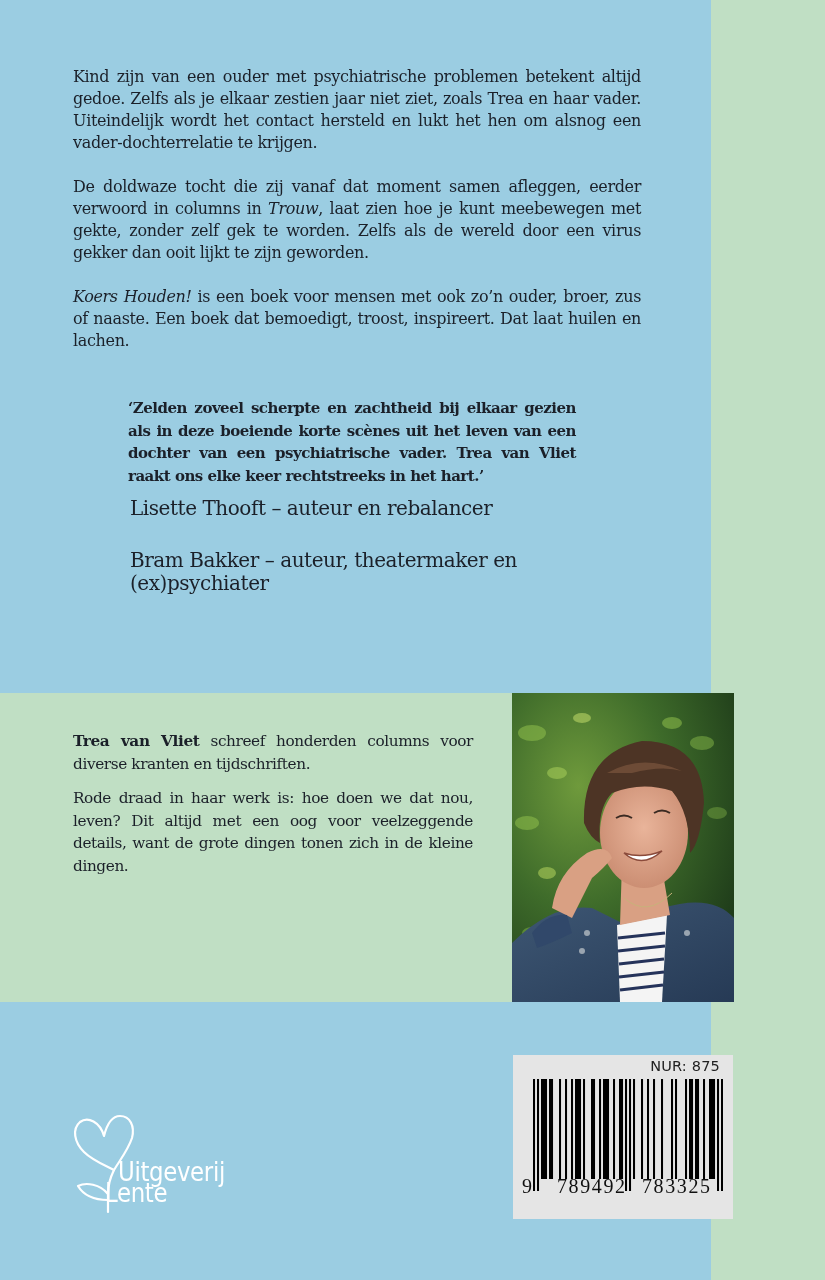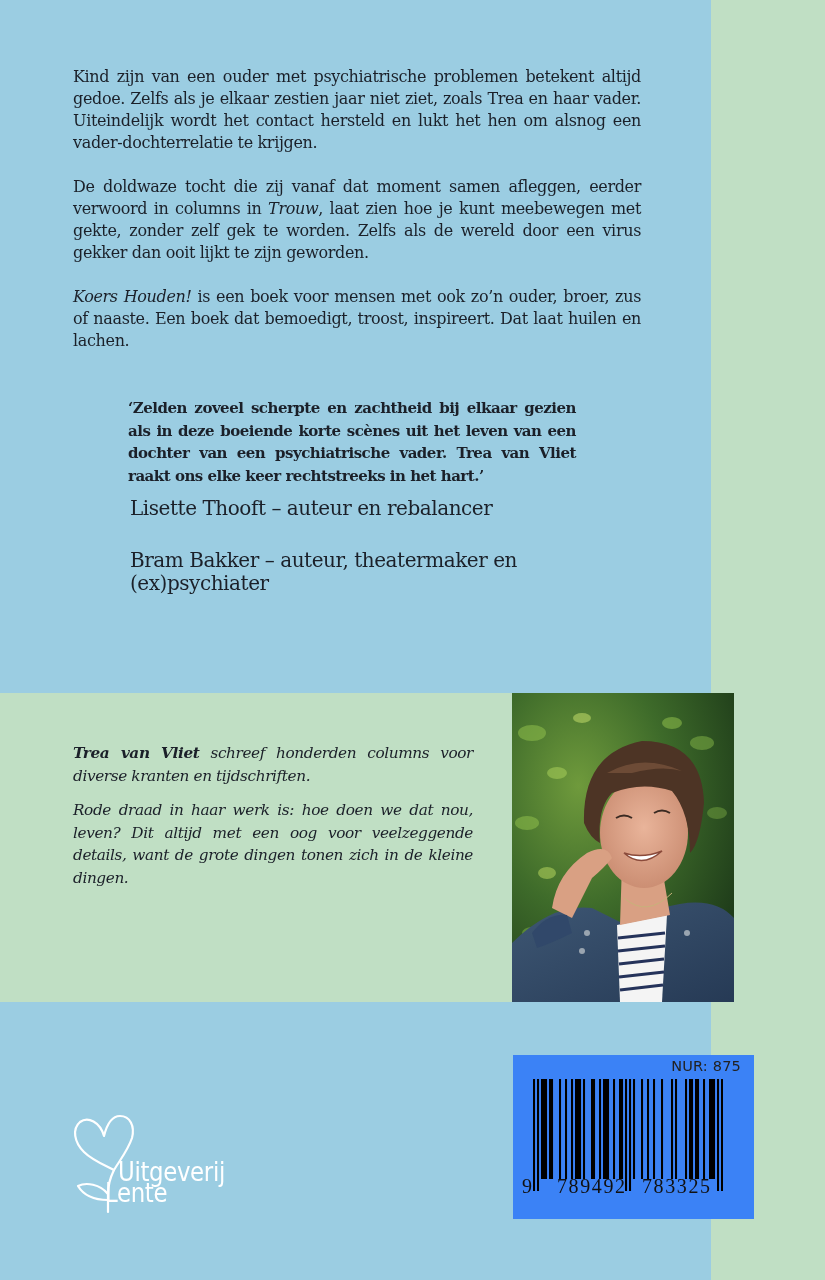--- a/index.html
+++ b/index.html
@@ -42,32 +42,32 @@
 
   .bio-band {
     position: absolute; left: 0; top: 693px; width: 711px; height: 309px;
     background: #c0dfc4;
   }
   .bio-text {
     position: absolute; left: 73px; top: 730px; width: 400px;
     font-size: 15.3px; line-height: 22.5px; letter-spacing: -0.4px;
     text-align: justify; text-align-last: left;
   }
-  .bio-text p { margin: 12px 0 12px 0; font-style: italic; }
+  .bio-text p { margin: 0 0 12px 0; }
   .bio-text strong { font-weight: bold; }
 
   .photo {
     position: absolute; left: 512px; top: 693px; width: 222px; height: 309px;
     overflow: hidden; background: #2f5a26;
   }
   .photo svg { display: block; }
 
   .barcode-box {
-    position: absolute; left: 513px; top: 1055px; width: 241px; height: 164px;
-    background: #3b82f6;
+    position: absolute; left: 513px; top: 1055px; width: 220px; height: 164px;
+    background: #e5e5e5;
   }
   .nur {
     position: absolute; right: 13px; top: 3px;
     font-family: "DejaVu Sans", sans-serif; font-size: 14.5px; color: #222;
     letter-spacing: 0.2px;
   }
   .barcode-svg { position: absolute; left: 20px; top: 24px; }
   .bc-digits {
     position: absolute; top: 120px;
     font-family: "Liberation Serif", serif; font-size: 20px; color: #111;

